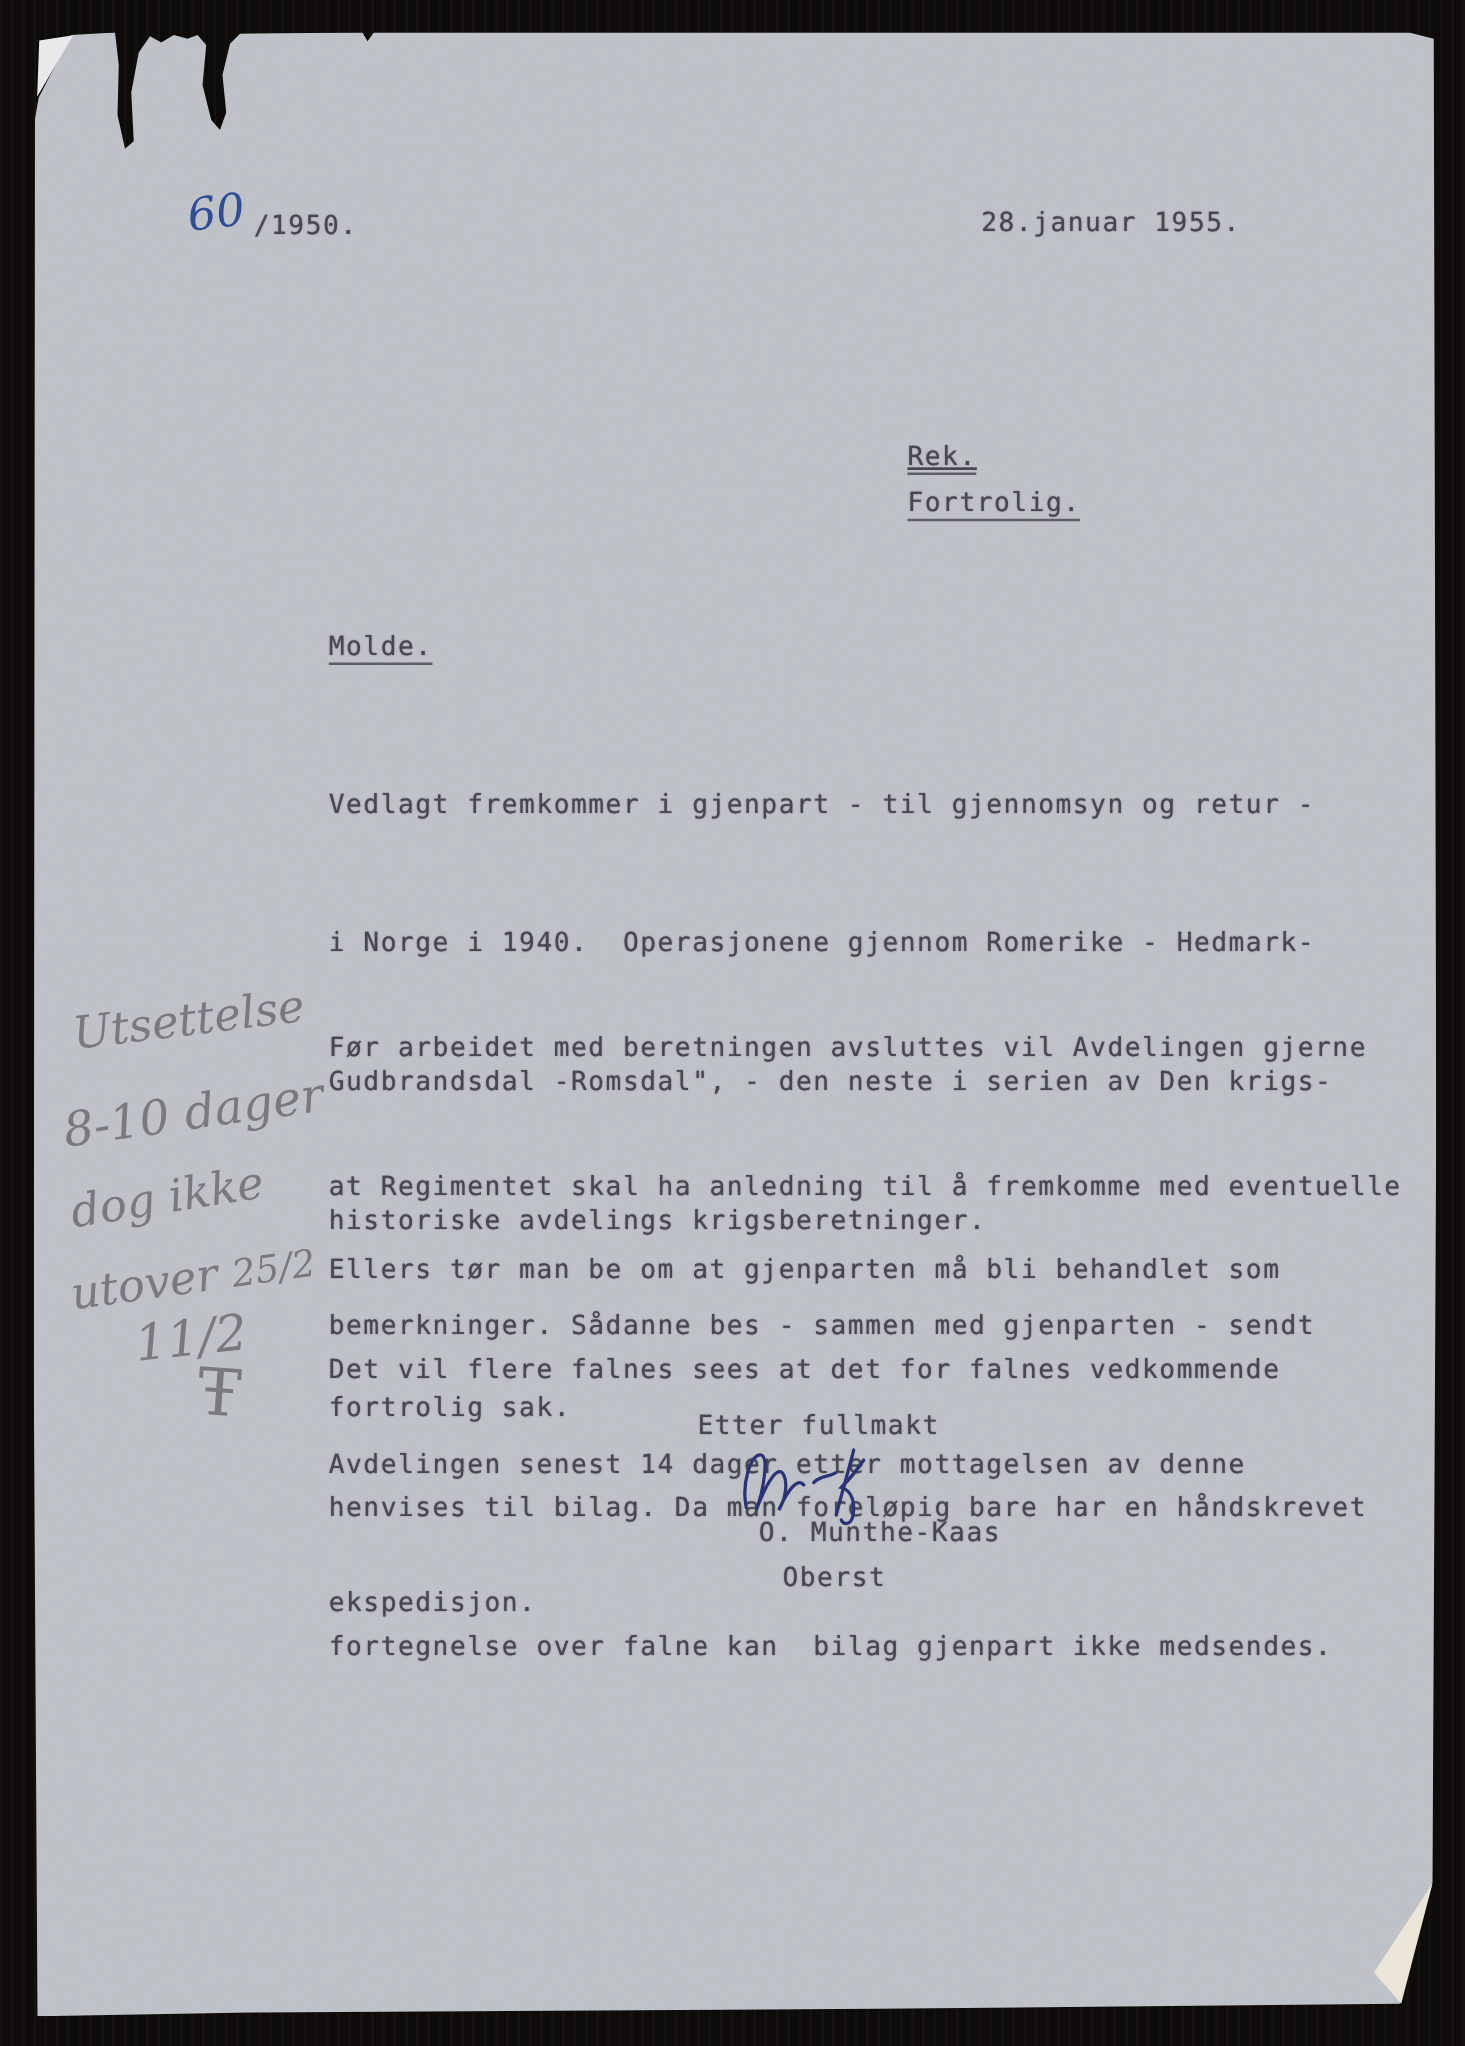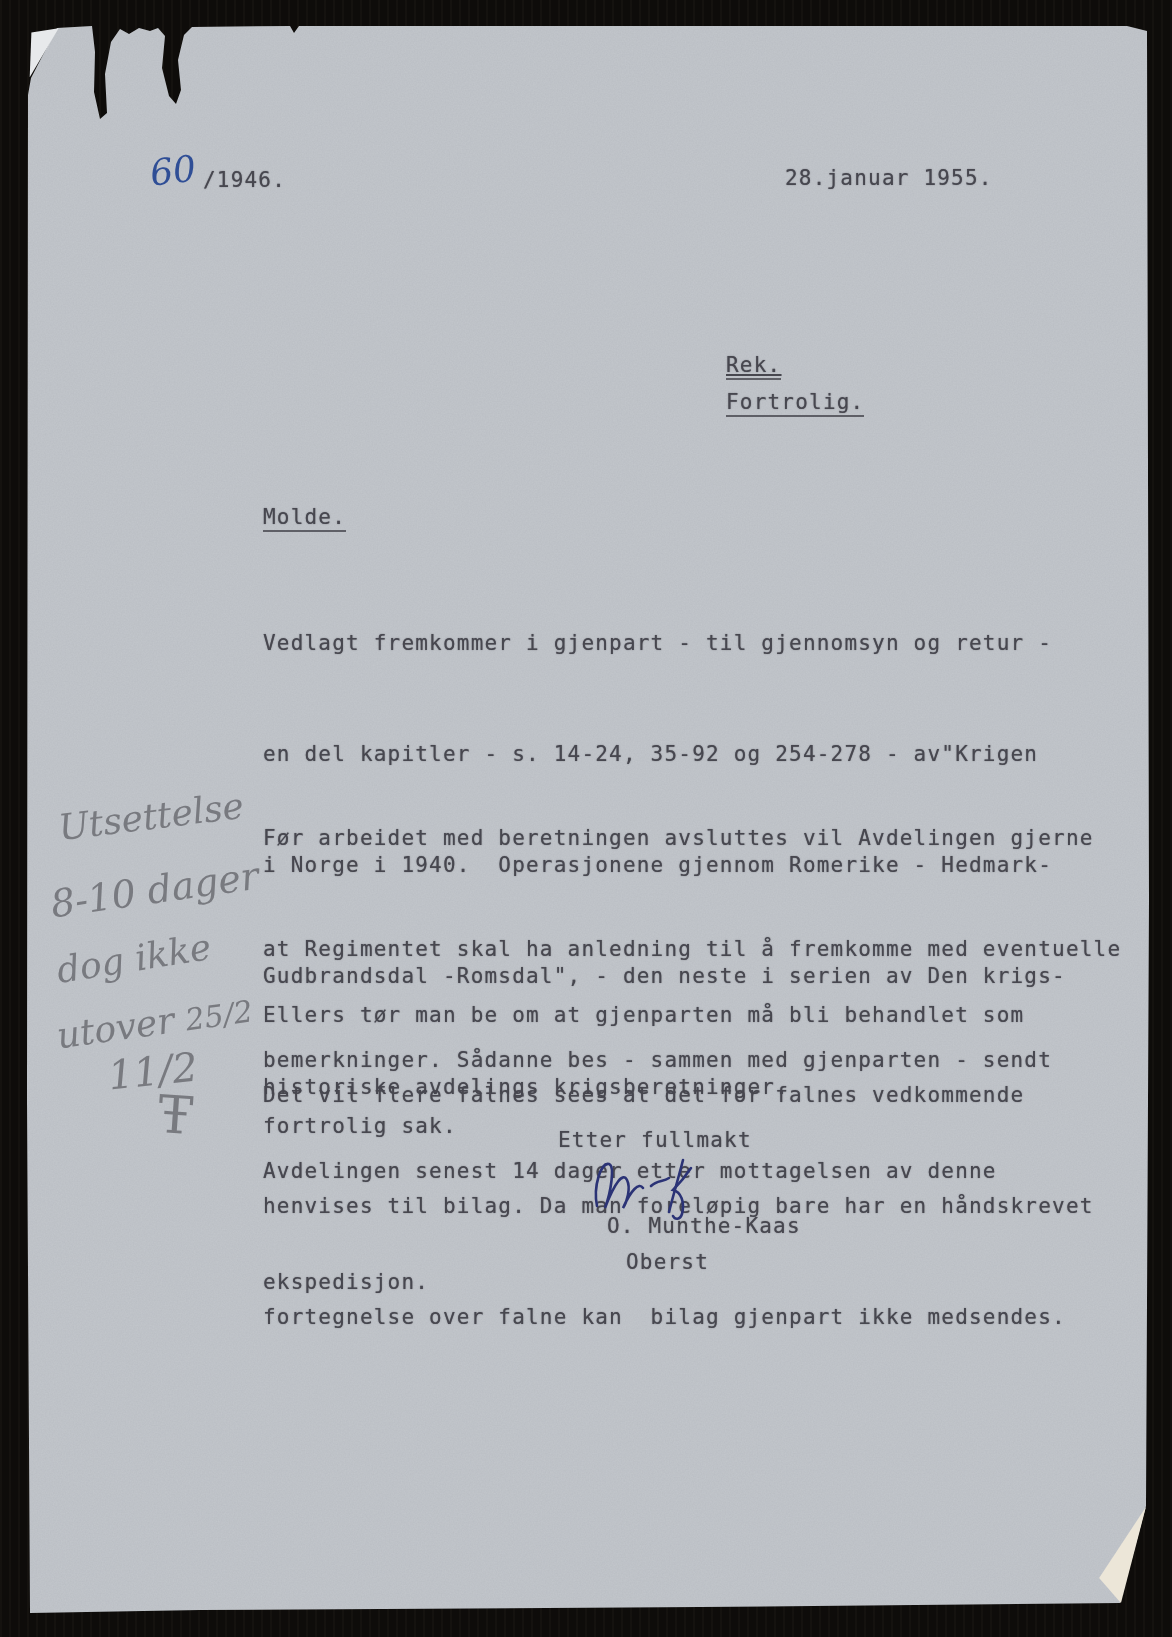--- a/index.html
+++ b/index.html
@@ -70,32 +70,31 @@
   <div class="paper">
     <svg class="grain" width="1172" height="1637">
       <filter id="g">
         <feTurbulence type="fractalNoise" baseFrequency="0.75" numOctaves="2"></feTurbulence>
         <feColorMatrix type="matrix" values="0 0 0 0 0.25  0 0 0 0 0.26  0 0 0 0 0.30  0 0 0 0.16 0"></feColorMatrix>
       </filter>
       <rect width="100%" height="100%" filter="url(#g)"></rect>
     </svg>
 
     <div class="hand-blue" style="left:150px;top:150px;font-size:36px;transform:rotate(-7deg);">60</div>
-    <div class="typed" style="left:203px;top:162px;">/1946.</div>
+    <div class="typed" style="left:203px;top:162px;">/1950.</div>
 
     <div class="typed" style="left:785px;top:160px;">28.januar 1955.</div>
 
     <div class="typed" style="left:726px;top:347px;text-decoration:underline;"><span class="u">Rek.</span></div>
     <div class="typed" style="left:726px;top:384px;"><span class="u">Fortrolig.</span></div>
 
     <div class="typed" style="left:263px;top:499px;"><span class="u">Molde.</span></div>
 
     <div class="typed" style="left:263px;top:551px;">
       <div>Vedlagt fremkommer i gjenpart - til gjennomsyn og retur -</div>
-      <div>en del kapitler - s. 14-24, 35-92 og 254-278 - av"Krigen</div>
       <div>i Norge i 1940.  Operasjonene gjennom Romerike - Hedmark-</div>
       <div>Gudbrandsdal -Romsdal", - den neste i serien av Den krigs-</div>
       <div>historiske avdelings krigsberetninger.</div>
     </div>
 
     <div class="typed" style="left:263px;top:746px;">
       <div>Før arbeidet med beretningen avsluttes vil Avdelingen gjerne</div>
       <div>at Regimentet skal ha anledning til å fremkomme med eventuelle</div>
       <div>bemerkninger. Sådanne bes - sammen med gjenparten - sendt</div>
       <div>Avdelingen senest 14 dager etter mottagelsen av denne</div>

